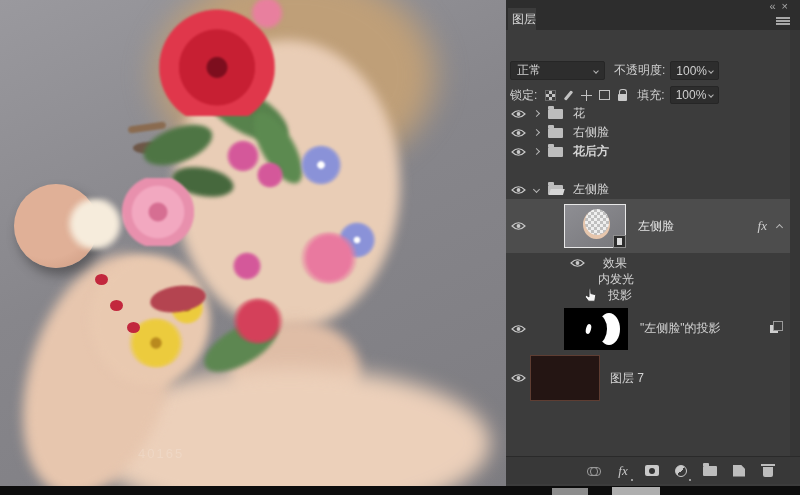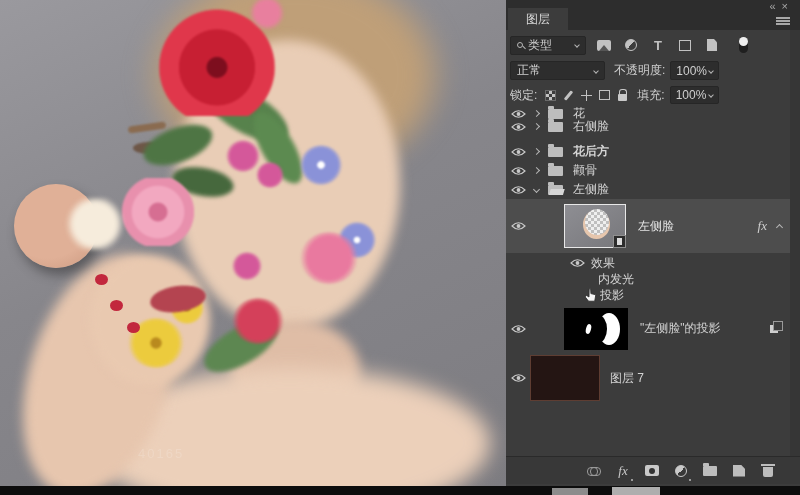--- a/index.html
+++ b/index.html
@@ -39,22 +39,22 @@
   .watermark{ position:absolute; left:138px; top:446px; font-size:13px; letter-spacing:2px;
     color:rgba(255,255,255,.16); }
 
   
   .bottom-strip{ position:absolute; left:0; top:486px; width:800px; height:9px; background:#0d0d0d; }
   .strip-box{ position:absolute; background:#9a9a9a; }
 
   
   .panel{ position:absolute; left:506px; top:0; width:294px; height:486px; background:#3c3c3c; color:#cfcfcf; font-size:12px; }
   .panel-header{ position:absolute; left:0; top:0; width:294px; height:30px; background:#2d2d2d; }
-  .tab{ position:absolute; left:2px; top:8px; width:60px; height:22px; background:#3c3c3c;
-    display:flex; align-items:center; justify-content:center; font-size:12px; color:#d9d9d9; }
+  .tab{ position:absolute; left:2px; top:8px; width:28px; height:22px; background:#3c3c3c;
+    display:flex; align-items:center; justify-content:flex-end; font-size:12px; color:#d9d9d9; }
   .hdr-glyphs{ position:absolute; right:6px; top:0; font-size:11px; color:#a8a8a8; letter-spacing:6px; }
   .hamburger{ position:absolute; right:10px; top:17px; width:14px; height:8px;
     border-top:2px solid #a8a8a8; border-bottom:2px solid #a8a8a8; }
   .hamburger::after{ content:""; display:block; margin-top:1px; width:14px; height:2px; background:#a8a8a8; }
 
   .prow{ position:absolute; display:flex; align-items:center; }
   .fieldbox{ background:#2d2d2d; border:1px solid #262626; border-radius:2px; display:flex; align-items:center; height:19px; }
   .chev{ display:inline-block; width:5px; height:5px; border-right:1.5px solid #b5b5b5; border-bottom:1.5px solid #b5b5b5; }
   .chev.right{ transform:rotate(-45deg);} .chev.down{ transform:rotate(45deg);} .chev.up{ transform:rotate(-135deg);}
   .chev.sm{ width:4px; height:4px; border-width:1.2px; }
@@ -185,45 +185,20 @@
     <div class="panel-header">
       <div class="tab">
         <span>图层</span>
       </div>
       <div class="hdr-glyphs">
         <span>«</span><span>×</span>
       </div>
       <div class="hamburger"></div>
     </div>
 
-    <div class="prow" style="left:4px;top:35px;height:20px;gap:9px;">
-      <div class="fieldbox" style="width:76px;padding:0 6px;gap:5px;">
-        <span class="search-ic"></span>
-        <span class="lbl">类型</span>
-        <span class="chev sm down" style="margin-left:auto;"></span>
-      </div>
-      <span class="ficon">
-          <span class="img-ic"></span>
-        </span>
-      <span class="ficon">
-          <span class="half-ic"></span>
-        </span>
-      <span class="ficon">
-          <span class="t-ic">T</span>
-        </span>
-      <span class="ficon">
-          <span class="frame-ic"></span>
-        </span>
-      <span class="ficon">
-          <span class="page-ic"></span>
-        </span>
-      <span class="ficon" style="margin-left:4px;">
-          <span class="toggle-ic"></span>
-        </span>
-    </div>
 
     <div class="prow" style="left:4px;top:61px;height:19px;">
       <div class="fieldbox" style="width:95px;padding:0 6px;">
         <span class="lbl">正常</span>
         <span class="chev sm down" style="margin-left:auto;"></span>
       </div>
       <span class="lbl" style="margin-left:9px;">不透明度:</span>
       <div class="fieldbox" style="width:49px;padding:0 5px;margin-left:5px;">
         <span class="lbl">100%</span>
         <span class="chev sm down" style="margin-left:auto;"></span>
@@ -258,52 +233,41 @@
       <span class="eye-well">
           <svg width="15" height="10" viewBox="0 0 15 10">
             <path d="M1 5 Q7.5 -1.5 14 5 Q7.5 11.5 1 5 Z" fill="none" stroke="#c8c8c8" stroke-width="1.1"></path>
             <circle cx="7.5" cy="5" r="1.9" fill="#c8c8c8"></circle>
           </svg>
         </span>
       <span class="chev right" style="margin-left:4px;"></span>
       <span class="folder-ic" style="margin-left:9px;"></span>
       <span class="lname">花</span>
     </div>
-    <div class="lrow" style="top:117px;height:19px;">
+    <div class="lrow" style="top:123px;height:19px;">
       <span class="eye-well">
           <svg width="15" height="10" viewBox="0 0 15 10">
             <path d="M1 5 Q7.5 -1.5 14 5 Q7.5 11.5 1 5 Z" fill="none" stroke="#c8c8c8" stroke-width="1.1"></path>
             <circle cx="7.5" cy="5" r="1.9" fill="#c8c8c8"></circle>
           </svg>
         </span>
       <span class="chev right" style="margin-left:4px;"></span>
       <span class="folder-ic" style="margin-left:9px;"></span>
       <span class="lname">右侧脸</span>
     </div>
     <div class="lrow" style="top:142px;height:19px;font-weight:bold;">
       <span class="eye-well">
           <svg width="15" height="10" viewBox="0 0 15 10">
             <path d="M1 5 Q7.5 -1.5 14 5 Q7.5 11.5 1 5 Z" fill="none" stroke="#c8c8c8" stroke-width="1.1"></path>
             <circle cx="7.5" cy="5" r="1.9" fill="#c8c8c8"></circle>
           </svg>
         </span>
       <span class="chev right" style="margin-left:4px;"></span>
       <span class="folder-ic" style="margin-left:9px;"></span>
       <span class="lname">花后方</span>
-    </div>
-    <div class="lrow" style="top:161px;height:19px;">
-      <span class="eye-well">
-          <svg width="15" height="10" viewBox="0 0 15 10">
-            <path d="M1 5 Q7.5 -1.5 14 5 Q7.5 11.5 1 5 Z" fill="none" stroke="#c8c8c8" stroke-width="1.1"></path>
-            <circle cx="7.5" cy="5" r="1.9" fill="#c8c8c8"></circle>
-          </svg>
-        </span>
-      <span class="chev right" style="margin-left:4px;"></span>
-      <span class="folder-ic" style="margin-left:9px;"></span>
-      <span class="lname">颧骨</span>
     </div>
     <div class="lrow" style="top:180px;height:19px;">
       <span class="eye-well">
           <svg width="15" height="10" viewBox="0 0 15 10">
             <path d="M1 5 Q7.5 -1.5 14 5 Q7.5 11.5 1 5 Z" fill="none" stroke="#c8c8c8" stroke-width="1.1"></path>
             <circle cx="7.5" cy="5" r="1.9" fill="#c8c8c8"></circle>
           </svg>
         </span>
       <span class="chev down" style="margin-left:4px;"></span>
       <span class="folder-ic open" style="margin-left:9px;"></span>
@@ -327,32 +291,32 @@
       <span class="chev up" style="margin:2px 8px 0 10px;"></span>
     </div>
 
     <div class="lrow" style="top:255px;height:16px;">
       <span style="margin-left:64px;display:flex;">
           <svg width="15" height="10" viewBox="0 0 15 10">
             <path d="M1 5 Q7.5 -1.5 14 5 Q7.5 11.5 1 5 Z" fill="none" stroke="#c8c8c8" stroke-width="1.1"></path>
             <circle cx="7.5" cy="5" r="1.9" fill="#c8c8c8"></circle>
           </svg>
         </span>
-      <span class="lname" style="margin-left:6px;">效果</span>
+      <span class="lname" style="margin-left:18px;">效果</span>
     </div>
     <div class="lrow" style="top:271px;height:16px;">
       <span class="lname" style="margin-left:92px;">内发光</span>
     </div>
     <div class="lrow" style="top:287px;height:17px;">
       <span style="margin-left:78px;display:flex;">
           <svg width="14" height="15" viewBox="0 0 14 15">
             <path d="M5.2 0.8 L6.6 0.8 L6.9 5.6 L11.8 6.8 L10.7 13.2 L4.6 13.2 L1.1 8.8 L2.6 7.5 L5 9 Z" fill="#f5f5f5" stroke="#2a2a2a" stroke-width="0.8"></path>
           </svg>
         </span>
-      <span class="lname" style="margin-left:2px;">投影</span>
+      <span class="lname" style="margin-left:10px;">投影</span>
     </div>
 
     <div class="lrow" style="top:304px;height:49px;">
       <span class="eye-well">
           <svg width="15" height="10" viewBox="0 0 15 10">
             <path d="M1 5 Q7.5 -1.5 14 5 Q7.5 11.5 1 5 Z" fill="none" stroke="#c8c8c8" stroke-width="1.1"></path>
             <circle cx="7.5" cy="5" r="1.9" fill="#c8c8c8"></circle>
           </svg>
         </span>
       <span class="thumb mask" style="margin-left:34px;width:64px;height:42px;">

